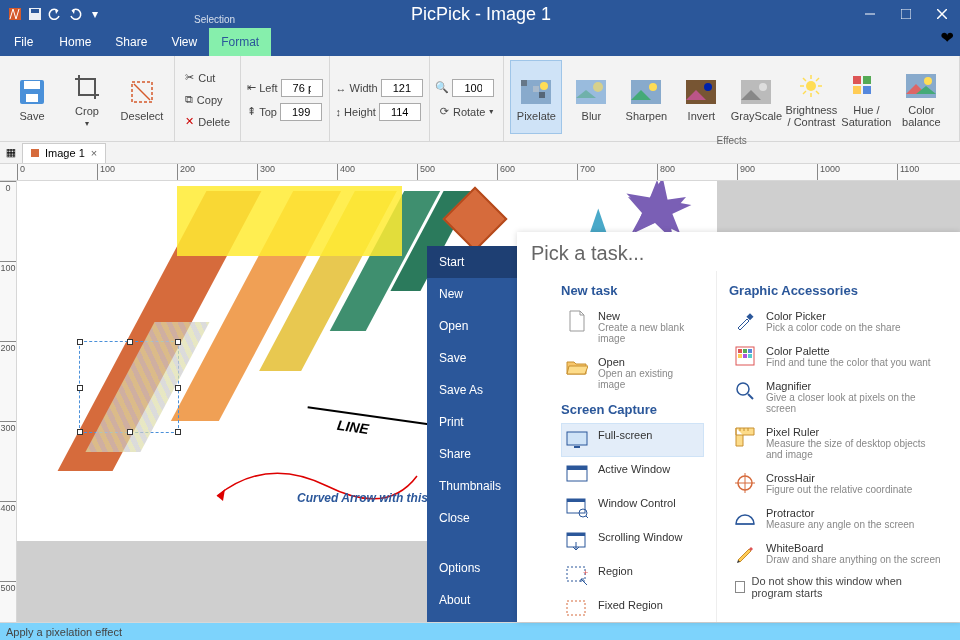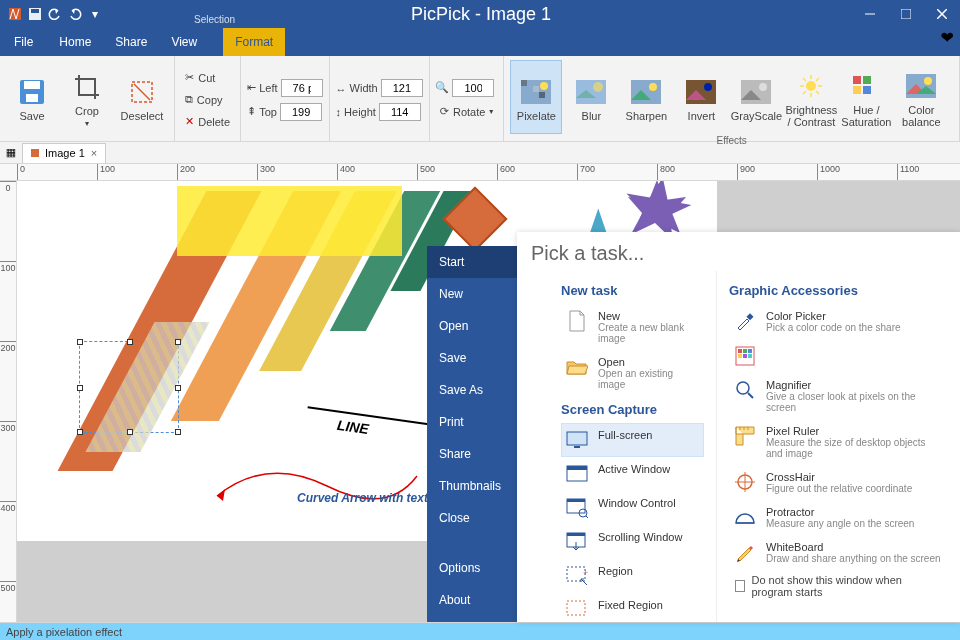--- a/index.html
+++ b/index.html
@@ -7,21 +7,21 @@
   .titlebar { height: 28px; background: #2b579a; display: flex; align-items: center; color: #fff; font-size: 12px; }
   .titlebar .qat { display: flex; gap: 6px; padding: 0 8px; align-items: center; }
   .titlebar .qat .qicon { width: 14px; height: 14px; display:flex; align-items:center; justify-content:center; }
   .titlebar .title { flex: 1; text-align: center; font-size: 18px; }
   .titlebar .winbtns { display: flex; }
   .titlebar .winbtns .wb { width: 36px; height: 28px; display: flex; align-items: center; justify-content: center; }
   .tabbar { height: 28px; background: #2b579a; display: flex; align-items: flex-end; color: #fff; font-size: 12px; }
   .tabbar .file { padding: 0 14px; height: 28px; display:flex; align-items:center; }
   .tabbar .tab { padding: 0 12px; height: 28px; display:flex; align-items:center; cursor:pointer; }
   .tabbar .ctxlabel { font-size:10px; opacity:0.8; position:absolute; top:14px; left:194px; }
-  .tabbar .tab.active { background: #eab308; color: #2b579a; margin-left: 14px; }
+  .tabbar .tab.active { background: #86efac; color: #2b579a; }
   .ribbon { height: 86px; background: #f3f3f3; border-bottom: 1px solid #d7d7d7; display: flex; align-items: stretch; font-size: 11px; color: #444; }
   .ribbon .group { border-right: 1px solid #d7d7d7; display: flex; flex-direction: column; padding: 4px 6px 2px 6px; }
   .ribbon .group .row { display: flex; align-items: center; gap: 3px; }
   .ribbon .bigbtn { display: flex; flex-direction: column; align-items: center; justify-content: center; width: 52px; height: 74px; border: 1px solid transparent; padding-top:4px; gap:2px; }
   .ribbon .bigbtn.sel { background: #cfe3f7; border-color:#9fc5e8; }
   .ribbon .bigbtn .ic { width: 32px; height: 32px; display:flex; align-items:center; justify-content:center; }
   .ribbon .bigbtn .lab { text-align: center; line-height: 12px; }
   .ribbon .smallbtn { display:flex; align-items:center; gap:4px; height:22px; padding:0 4px; }
   .ribbon .spin { display:flex; align-items:center; gap:3px; height:22px; }
   .ribbon .spin input { width:42px; height:18px; font-size:11px; border:1px solid #aaa; padding:0 11px; text-align:right; }
@@ -370,21 +370,21 @@
           <div class="h" style="left:47px; bottom:-3px;"></div>
           <div class="h" style="right:-3px; bottom:-3px;"></div>
       </div>
       <div style="position:absolute; left:415px; top:210px; color:#d00; font-weight:bold; font-size:16px;">Shap</div>
       <div style="position:absolute; left:290px; top:235px; width:140px; border-top:2px solid #000; transform:rotate(8deg);"></div>
       <div style="position:absolute; left:320px; top:238px; font-style:italic; font-weight:bold; font-size:14px; transform:rotate(8deg);">LINE</div>
       <svg style="position:absolute; left:190px; top:270px;" width="220" height="60">
           <path d="M10 45 Q60 5 120 35 T210 25" stroke="#d00" stroke-width="1.5" fill="none"></path>
           <polygon points="10,45 18,38 16,50" fill="#d00"></polygon>
         </svg>
-      <div style="position:absolute; left:280px; top:310px; color:#2b579a; font-style:italic; font-weight:bold; font-size:12px;">Curved Arrow with text</div>
+      <div style="position:absolute; left:280px; top:310px; color:#2b579a; font-style:italic; font-weight:bold; font-size:12px;">Curved Arrow with this</div>
     </div>
   </div>
 </div>
 
 <div class="statusbar">
     <span>Apply a pixelation effect</span>
   </div>
 
 <div class="startmenu">
   <div class="mi sel">Start</div>
@@ -520,20 +520,24 @@
             <svg width="20" height="20">
               <rect x="1" y="1" width="18" height="18" fill="#fff" stroke="#d55"></rect>
               <rect x="3" y="3" width="4" height="4" fill="#d55"></rect>
               <rect x="8" y="3" width="4" height="4" fill="#5a5"></rect>
               <rect x="13" y="3" width="4" height="4" fill="#58d"></rect>
               <rect x="3" y="8" width="4" height="4" fill="#fc5"></rect>
               <rect x="8" y="8" width="4" height="4" fill="#a5d"></rect>
               <rect x="13" y="8" width="4" height="4" fill="#5cc"></rect>
             </svg>
           </div>
+        <div class="tx">
+            <div class="t1">Color Palette</div>
+            <div class="t2">Find and tune the color that you want</div>
+          </div>
       </div>
       <div class="item">
         <div class="ic">
             <svg width="20" height="20">
               <circle cx="8" cy="8" r="6" fill="none" stroke="#2b579a" stroke-width="1.5"></circle>
               <line x1="13" y1="13" x2="18" y2="18" stroke="#2b579a" stroke-width="2"></line>
             </svg>
           </div>
         <div class="tx">
             <div class="t1">Magnifier</div>

